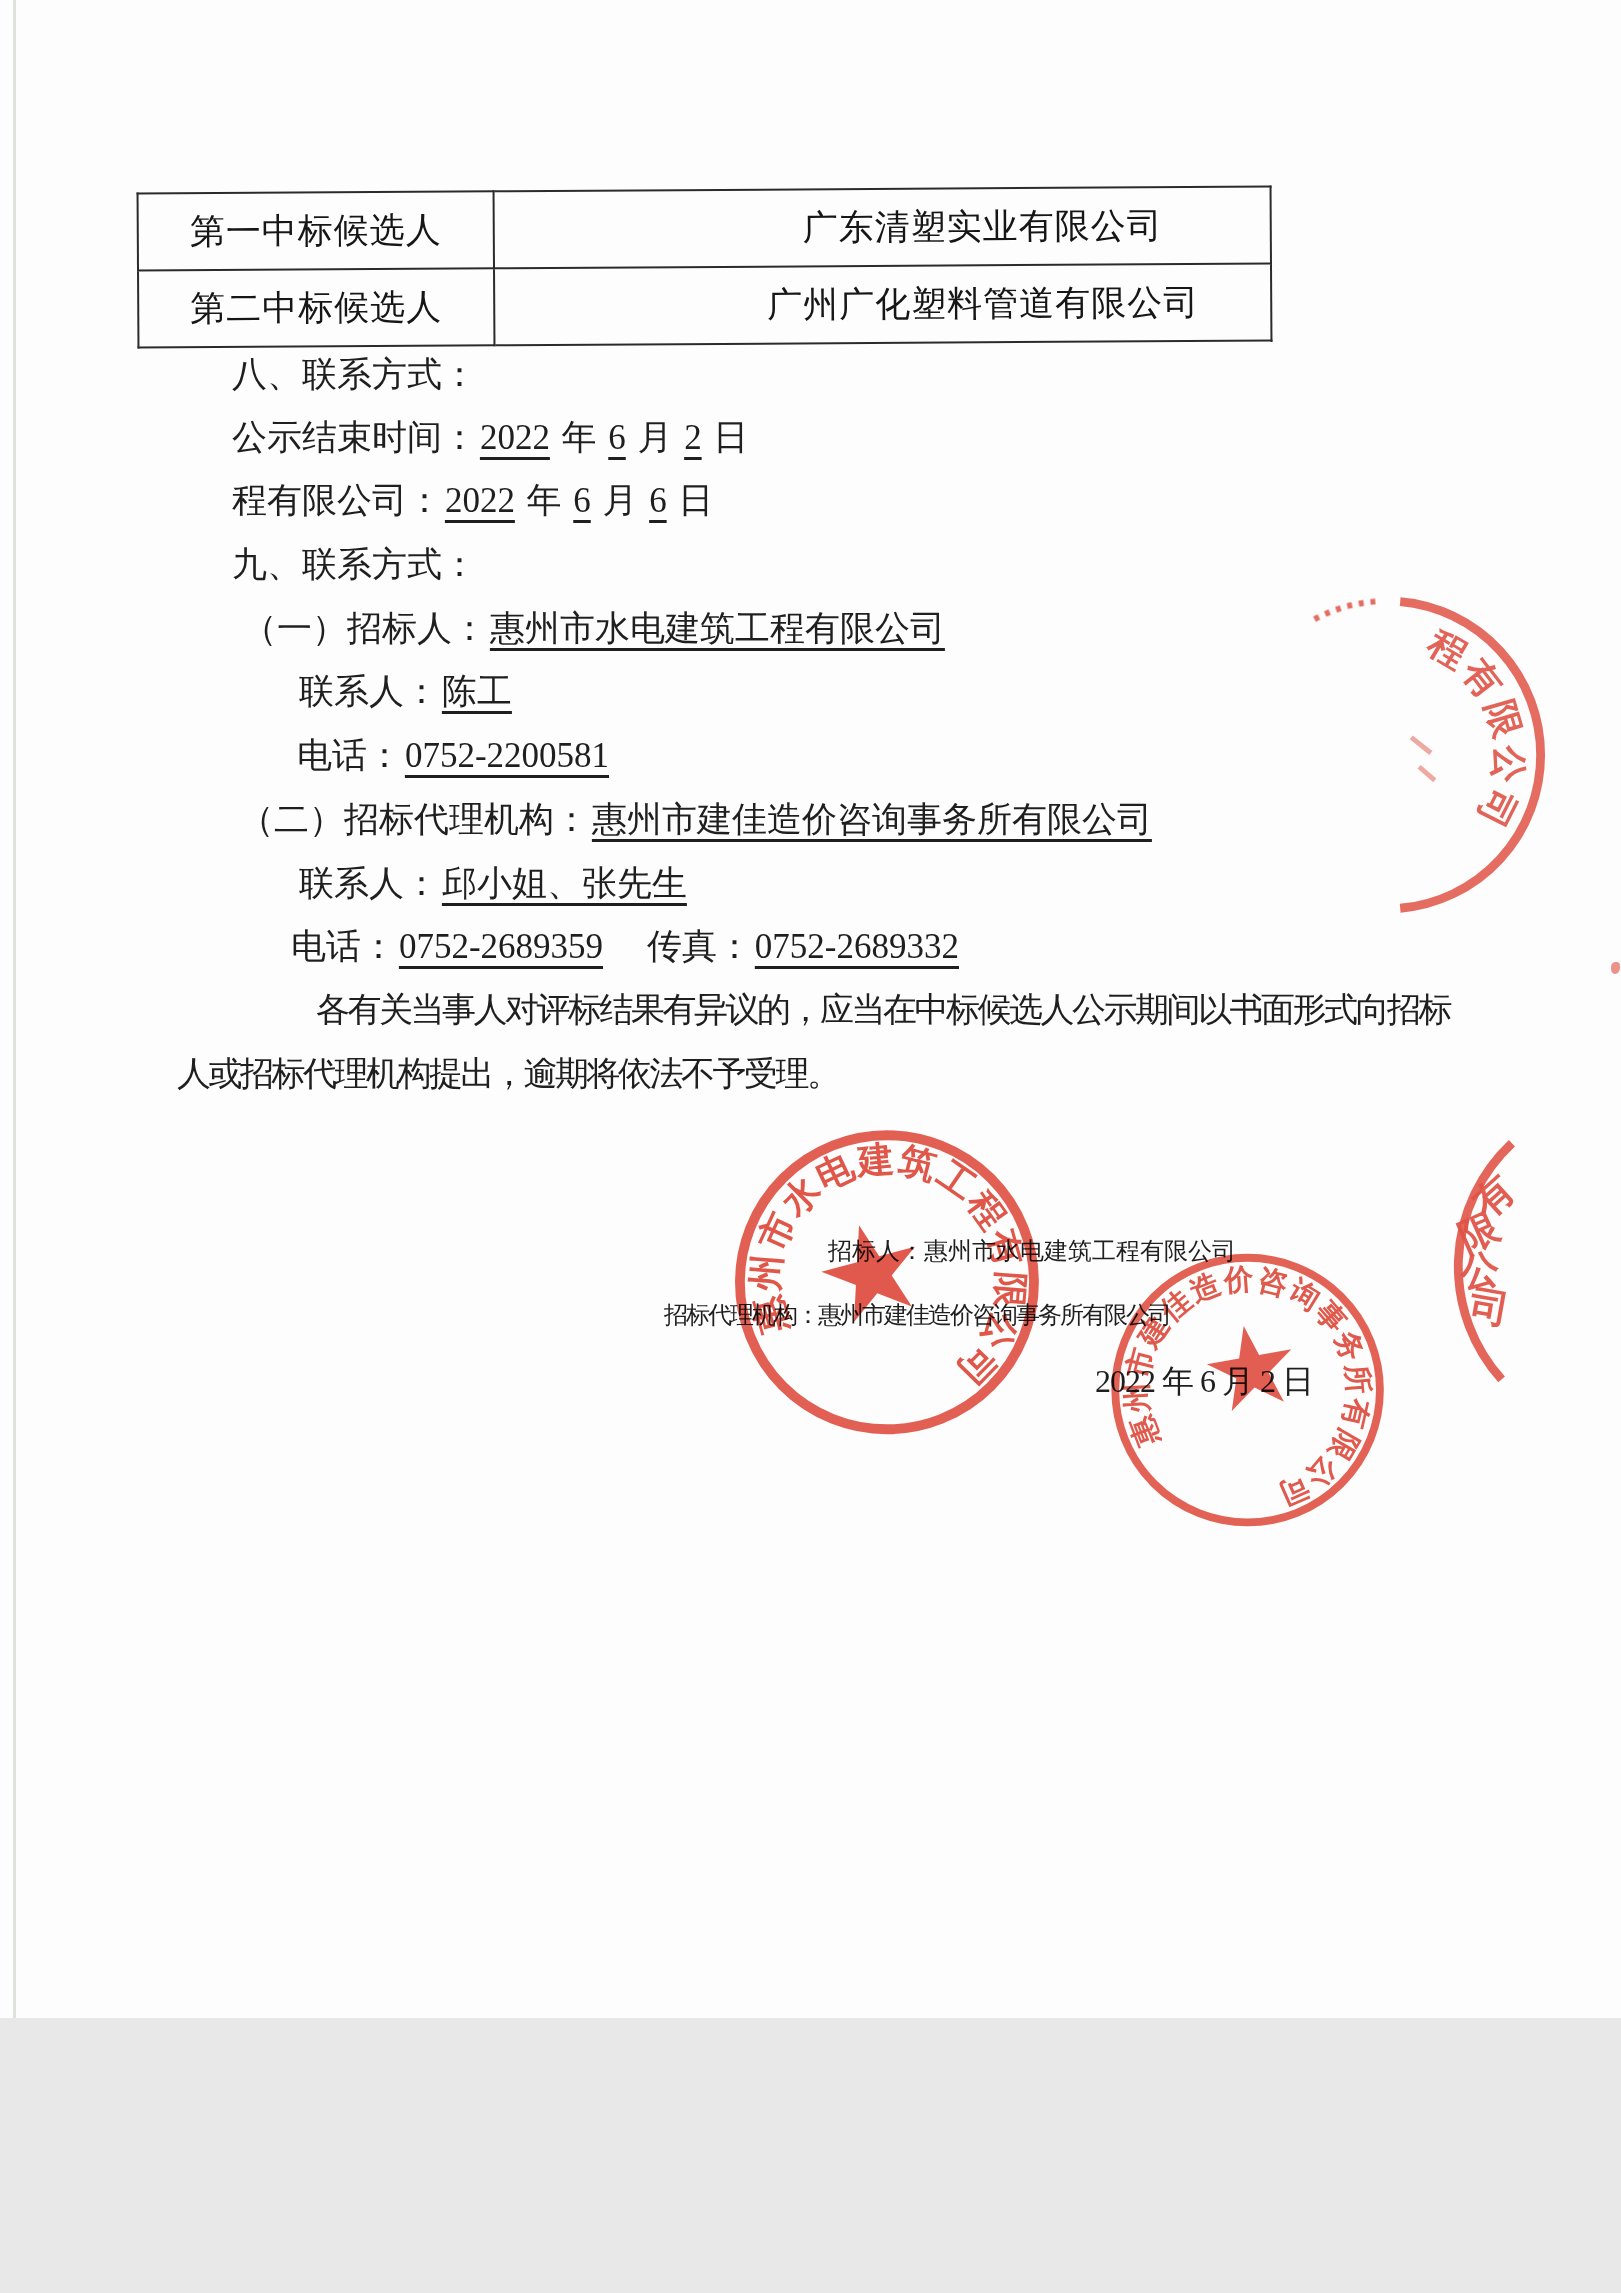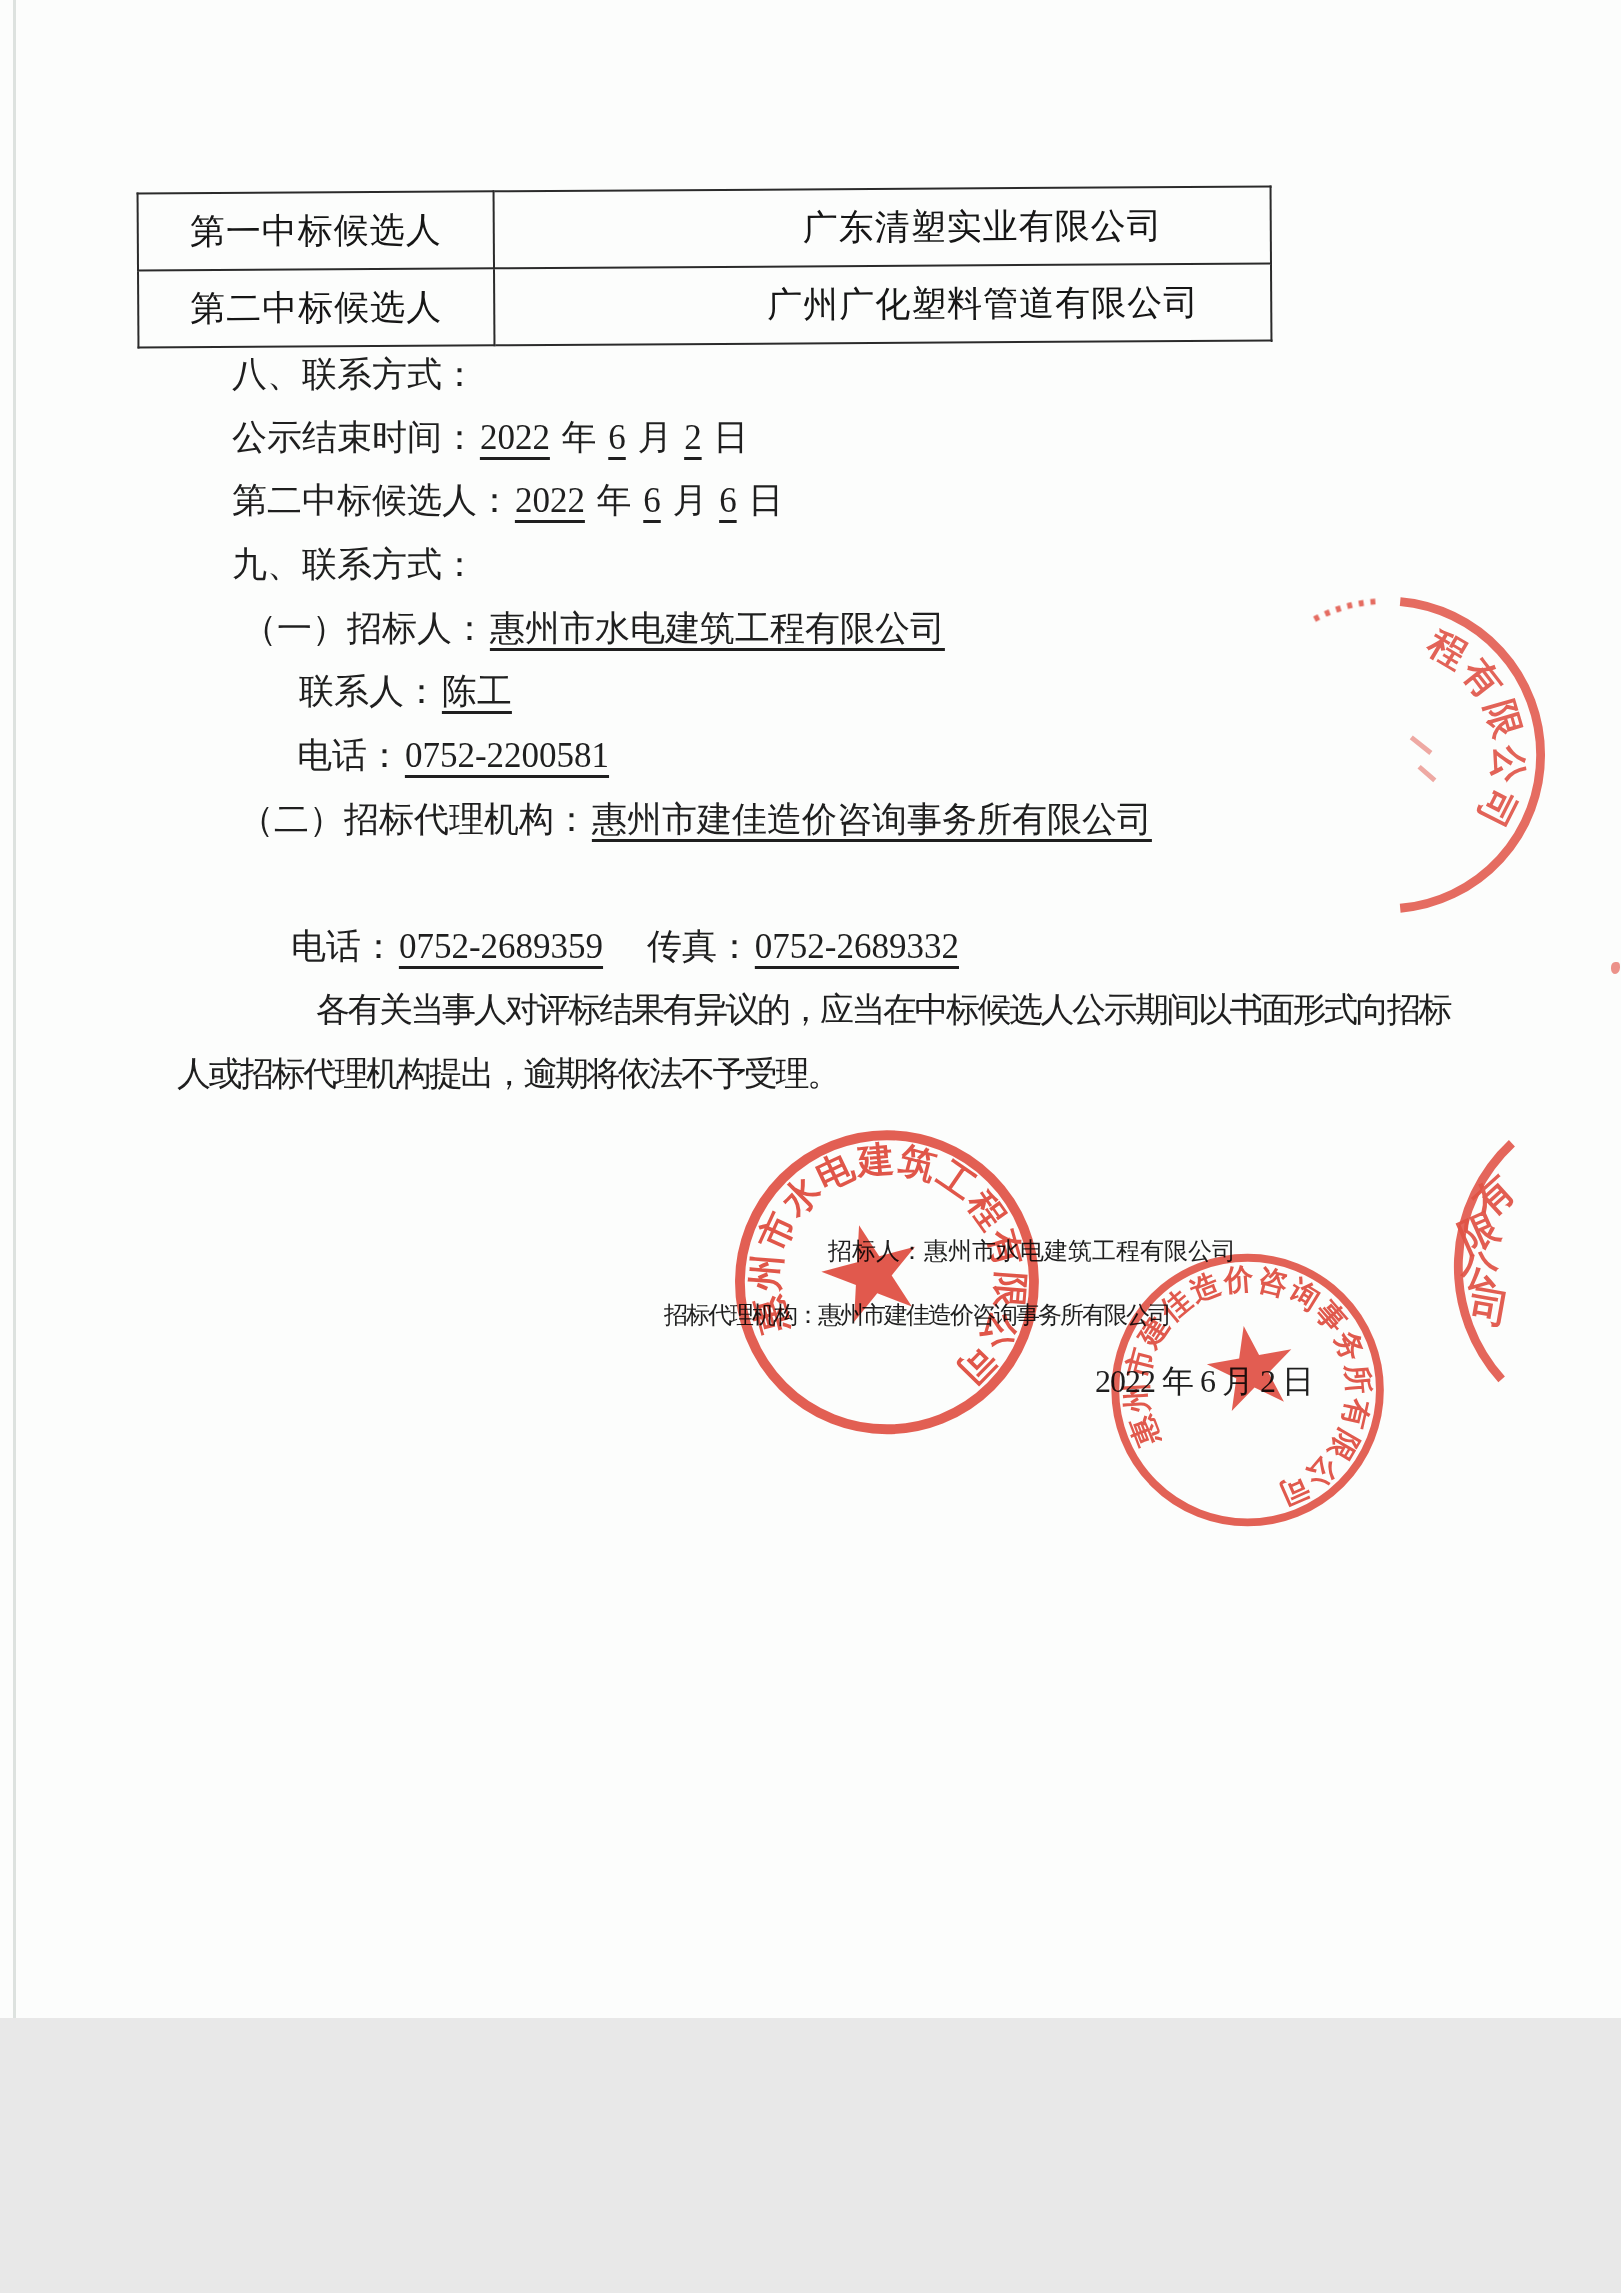--- a/index.html
+++ b/index.html
@@ -85,37 +85,40 @@
   </tbody>
     </table>
 
   <div class="line" style="left:232px;top:353px">八、联系方式：</div>
 
   <div class="line" style="left:232px;top:416px">
     <span>公示结束时间：</span><span class="u">2022</span><span class="unit">年</span><span class="u">6</span><span class="unit">月</span><span class="u">2</span><span class="unit">日</span>
   </div>
 
   <div class="line" style="left:232px;top:479px">
-    <span>第二中标候选人：</span><span class="u">2022</span><span class="unit">年</span><span class="u">6</span><span class="unit">月</span><span class="u">6</span><span class="unit">日</span>
+    <span>程有限公司：</span><span class="u">2022</span><span class="unit">年</span><span class="u">6</span><span class="unit">月</span><span class="u">6</span><span class="unit">日</span>
   </div>
 
   <div class="line" style="left:232px;top:543px">九、联系方式：</div>
 
   <div class="line" style="left:242px;top:607px">
     <span>（一）招标人：</span><span class="u">惠州市水电建筑工程有限公司</span>
   </div>
   <div class="line" style="left:299px;top:670px">
     <span>联系人：</span><span class="u">陈工</span>
   </div>
   <div class="line" style="left:297px;top:734px">
     <span>电话：</span><span class="u">0752-2200581</span>
   </div>
 
   <div class="line" style="left:239px;top:798px">
     <span>（二）招标代理机构：</span><span class="u">惠州市建佳造价咨询事务所有限公司</span>
+  </div>
+  <div class="line" style="left:299px;top:862px">
+    <span>联系人：</span><span class="u">邱小姐、张先生</span>
   </div>
   <div class="line" style="left:291px;top:925px">
     <span>电话：</span><span class="u">0752-2689359</span><span class="fax">传真：</span><span class="u">0752-2689332</span>
   </div>
 
   <div class="line para" style="left:316px;top:989px">各有关当事人对评标结果有异议的，应当在中标候选人公示期间以书面形式向招标</div>
   <div class="line para" style="left:177px;top:1053px">人或招标代理机构提出，逾期将依法不予受理。</div>
 
   <div class="line sig1" style="left:828px;top:1236px">
     <span>招标人：</span><span>惠州市水电建筑工程有限公司</span>

